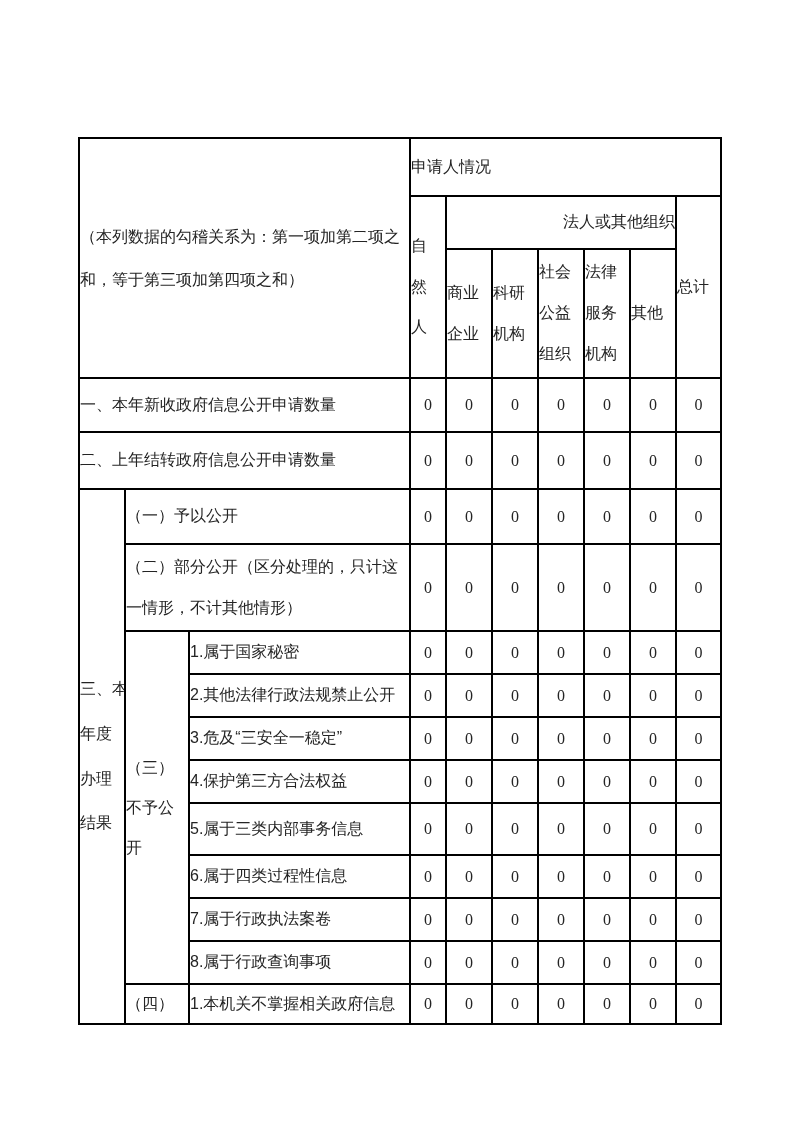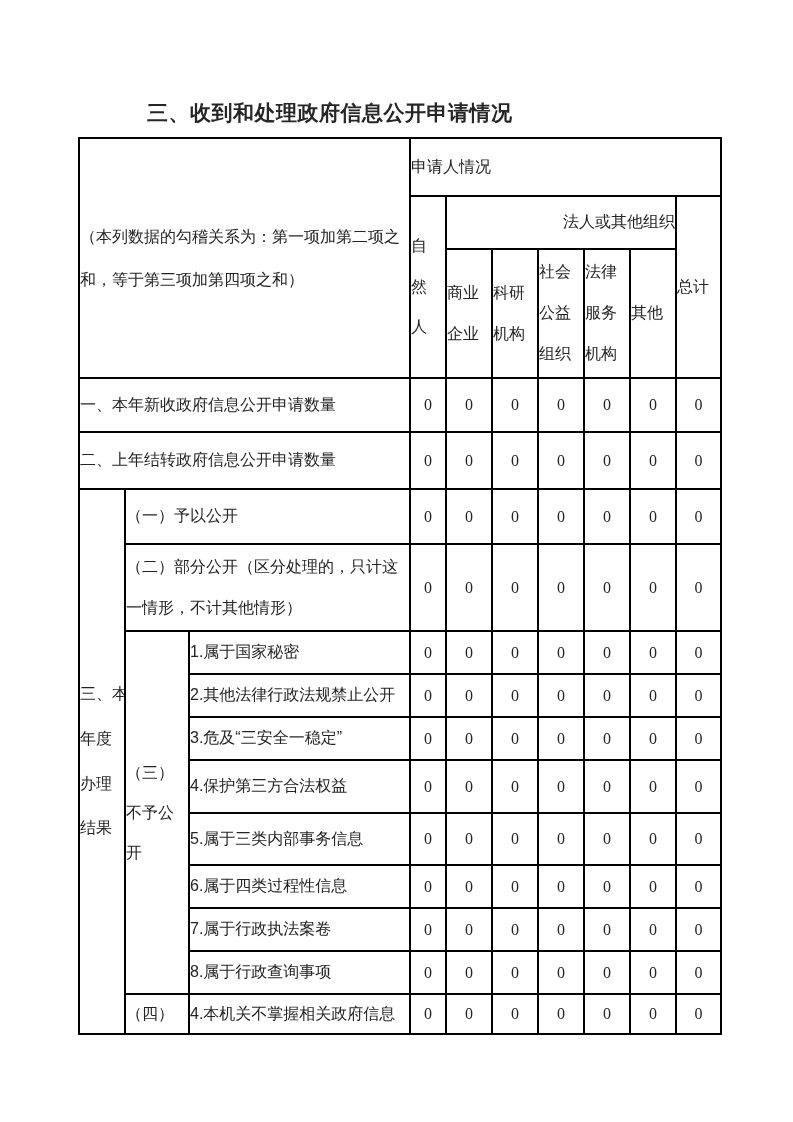--- a/index.html
+++ b/index.html
@@ -57,21 +57,20 @@
     font-family: "Liberation Serif", serif;
     font-size: 17px;
     color: #222222;
   }
 </style>
 </head>
 <body>
 
 <div id="page">
 
-  <div id="section-title">三、收到和处理政府信息公开申请情况</div>
 
   <table class="report">
     <colgroup>
       <col style="width:46px">
         <col style="width:64px">
         <col style="width:221px">
       <col style="width:36px">
         <col style="width:46px">
         <col style="width:46px">
       <col style="width:46px">
@@ -184,21 +183,21 @@
     <tr style="height:43px">
       <td class="rowlabel">3.危及“三安全一稳定”</td>
     <td class="v">0</td>
           <td class="v">0</td>
           <td class="v">0</td>
           <td class="v">0</td>
           <td class="v">0</td>
           <td class="v">0</td>
           <td class="v">0</td>
         </tr>
-    <tr style="height:53px">
+    <tr style="height:43px">
       <td class="rowlabel">4.保护第三方合法权益</td>
     <td class="v">0</td>
           <td class="v">0</td>
           <td class="v">0</td>
           <td class="v">0</td>
           <td class="v">0</td>
           <td class="v">0</td>
           <td class="v">0</td>
         </tr>
     <tr style="height:52px">
@@ -237,21 +236,21 @@
           <td class="v">0</td>
           <td class="v">0</td>
           <td class="v">0</td>
           <td class="v">0</td>
           <td class="v">0</td>
           <td class="v">0</td>
         </tr>
 
     <tr style="height:40px">
       <td class="cell-b4">（四）</td>
-      <td class="rowlabel">4.本机关不掌握相关政府信息</td>
+      <td class="rowlabel">1.本机关不掌握相关政府信息</td>
     <td class="v">0</td>
           <td class="v">0</td>
           <td class="v">0</td>
           <td class="v">0</td>
           <td class="v">0</td>
           <td class="v">0</td>
           <td class="v">0</td>
         </tr>
 
   </tbody>

